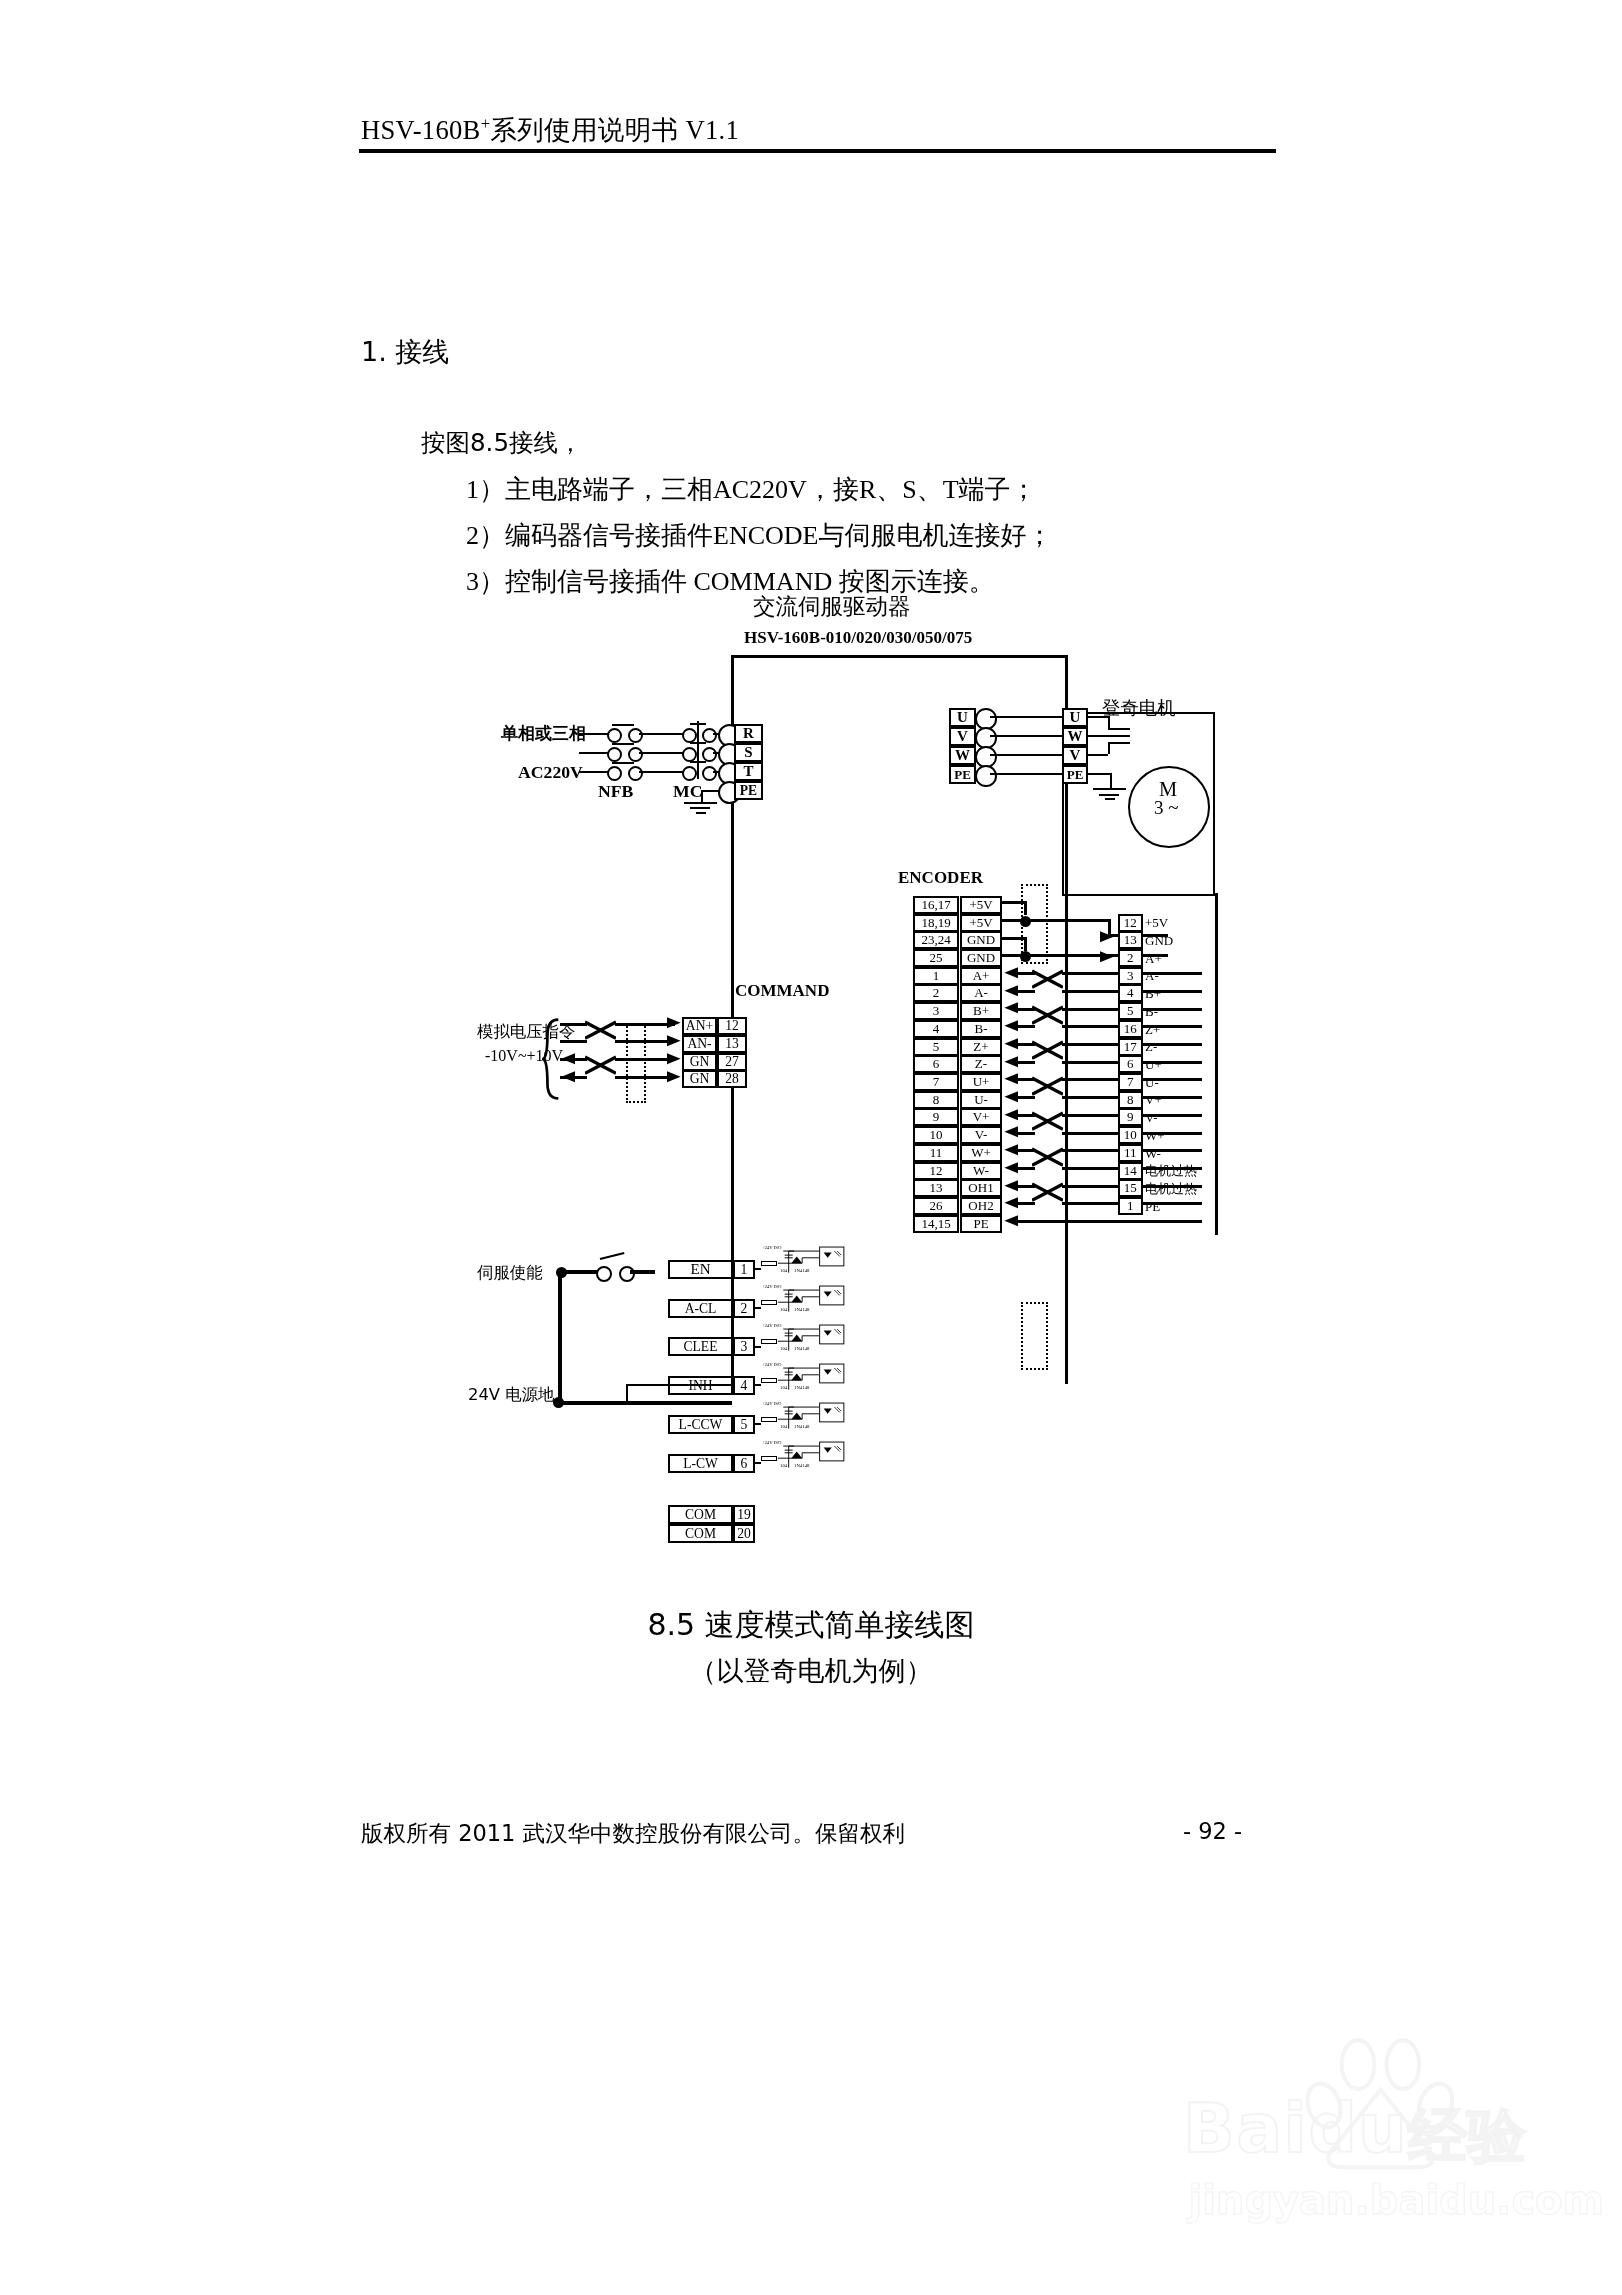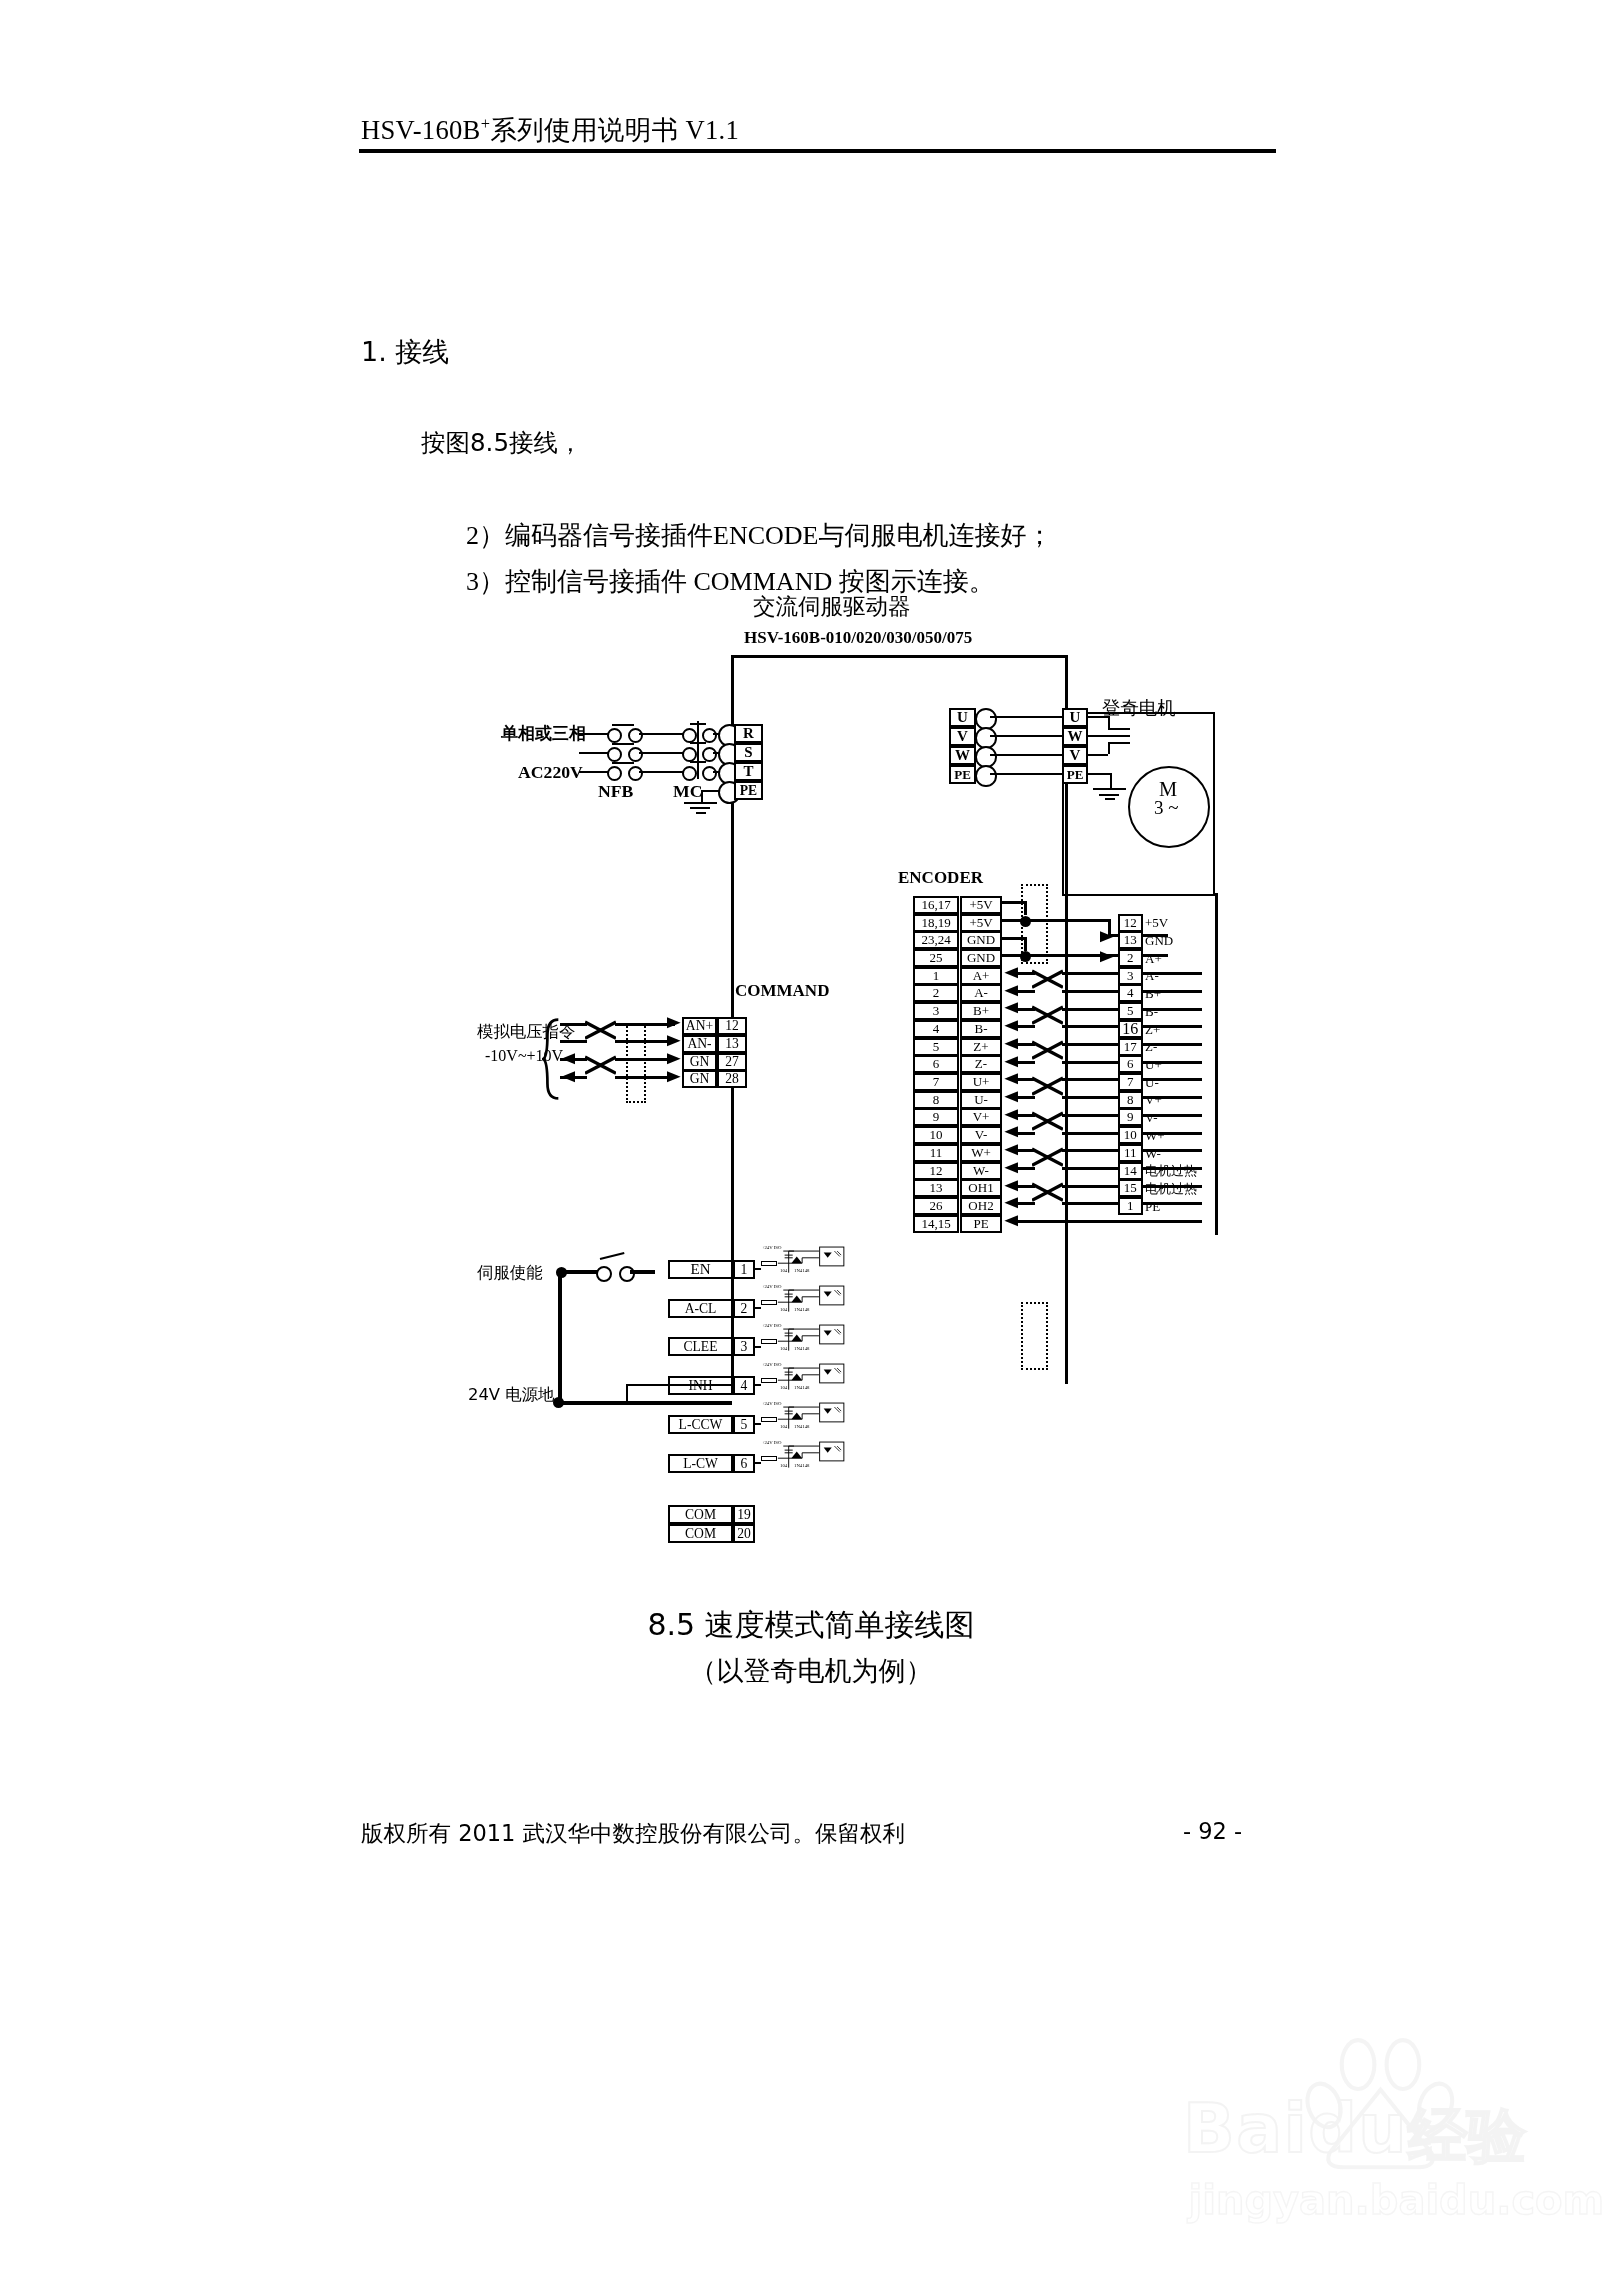--- a/index.html
+++ b/index.html
@@ -74,20 +74,21 @@
 <div class="page">
 
   <div class="hdr">
     <span>HSV-160B</span><sup>+</sup><span>系列使用说明书 V1.1</span>
   </div>
   <div class="hdr-rule"></div>
 
   <div class="h2">1. 接线</div>
 
   <div class="para p0">按图8.5接线，</div>
+  <div class="para serif p1">1）主电路端子，三相AC220V，接R、S、T端子；</div>
   <div class="para serif p2">2）编码器信号接插件ENCODE与伺服电机连接好；</div>
   <div class="para serif p3">3）控制信号接插件 COMMAND 按图示连接。</div>
 
   <div class="fig">
 
     <div class="lbl drv-title">交流伺服驱动器</div>
     <div class="lbl drv-model">HSV-160B-010/020/030/050/075</div>
     <div class="drive-box"></div>
 
     <div class="lbl cn bold" style="left:501px;top:125px;font-size:17px;">单相或三相</div>
@@ -343,21 +344,21 @@
         <div class="tbox" style="left: 1118px; top: 331px; width: 24.5px; height: 17.7px; font-size: 13px;">13</div>
         <div class="lbl" style="left: 1145px; top: 334px; font-size: 13px;">GND</div>
         <div class="tbox" style="left: 1118px; top: 349px; width: 24.5px; height: 17.7px; font-size: 13px;">2</div>
         <div class="lbl" style="left: 1145px; top: 352px; font-size: 13px;">A+</div>
         <div class="tbox" style="left: 1118px; top: 367px; width: 24.5px; height: 17.7px; font-size: 13px;">3</div>
         <div class="lbl" style="left: 1145px; top: 369px; font-size: 13px;">A-</div>
         <div class="tbox" style="left: 1118px; top: 384px; width: 24.5px; height: 17.7px; font-size: 13px;">4</div>
         <div class="lbl" style="left: 1145px; top: 387px; font-size: 13px;">B+</div>
         <div class="tbox" style="left: 1118px; top: 402px; width: 24.5px; height: 17.7px; font-size: 13px;">5</div>
         <div class="lbl" style="left: 1145px; top: 405px; font-size: 13px;">B-</div>
-        <div class="tbox" style="left: 1118px; top: 420px; width: 24.5px; height: 17.7px; font-size: 16px;">16</div>
+        <div class="tbox" style="left: 1118px; top: 420px; width: 24.5px; height: 17.7px; font-size: 13px;">16</div>
         <div class="lbl" style="left: 1145px; top: 423px; font-size: 13px;">Z+</div>
         <div class="tbox" style="left: 1118px; top: 438px; width: 24.5px; height: 17.7px; font-size: 13px;">17</div>
         <div class="lbl" style="left: 1145px; top: 440px; font-size: 13px;">Z-</div>
         <div class="tbox" style="left: 1118px; top: 455px; width: 24.5px; height: 17.7px; font-size: 13px;">6</div>
         <div class="lbl" style="left: 1145px; top: 458px; font-size: 13px;">U+</div>
         <div class="tbox" style="left: 1118px; top: 473px; width: 24.5px; height: 17.7px; font-size: 13px;">7</div>
         <div class="lbl" style="left: 1145px; top: 476px; font-size: 13px;">U-</div>
         <div class="tbox" style="left: 1118px; top: 491px; width: 24.5px; height: 17.7px; font-size: 13px;">8</div>
         <div class="lbl" style="left: 1145px; top: 493px; font-size: 13px;">V+</div>
         <div class="tbox" style="left: 1118px; top: 508px; width: 24.5px; height: 17.7px; font-size: 13px;">9</div>

